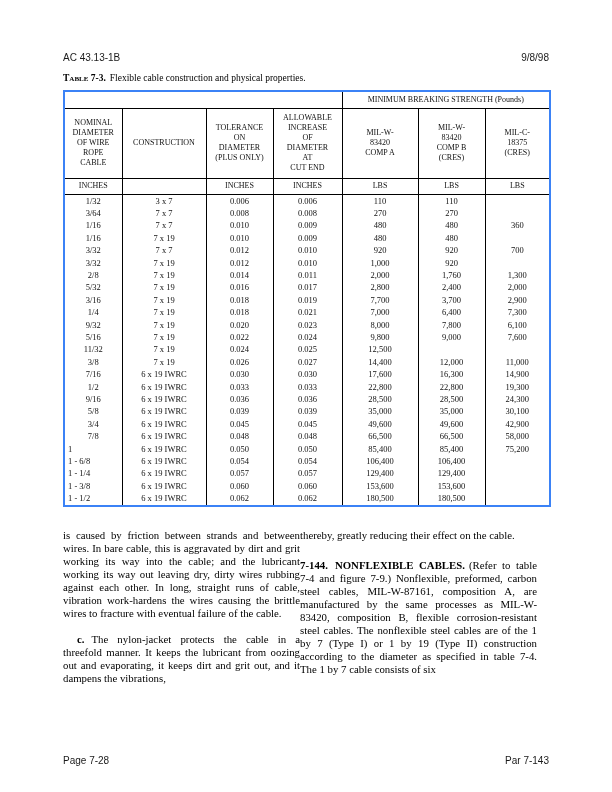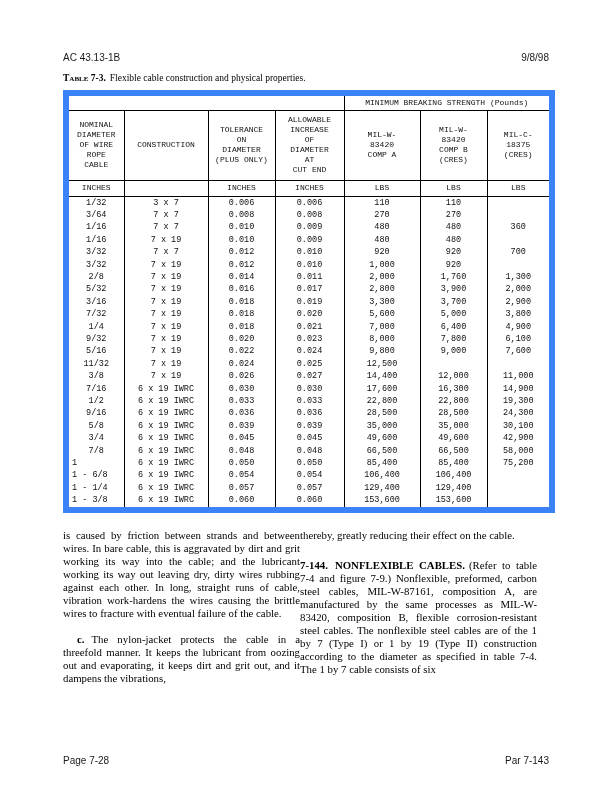--- a/index.html
+++ b/index.html
@@ -43,22 +43,22 @@
   }
 
   
   table.cable-table {
     position: absolute;
     top: 90px;
     left: 63px;
     width: 486px;
     border-collapse: collapse;
     table-layout: fixed;
-    border: 6px solid #3b82f6;
-    font-family: Liberation Mono, monospace;
+    border: 2px solid #3b82f6;
+    font-family: Liberation Serif, serif;
   }
   col.c1 { width: 58px; }
   col.c2 { width: 84px; }
   col.c3 { width: 67px; }
   col.c4 { width: 69px; }
   col.c5 { width: 76px; }
   col.c6 { width: 67px; }
   col.c7 { width: 65px; }
 
   .cable-table thead th {
@@ -238,49 +238,40 @@
           <td>2,000</td>
           <td>1,760</td>
           <td>1,300</td>
         </tr>
         <tr>
           <td>5/32</td>
           <td>7 x 19</td>
           <td>0.016</td>
           <td>0.017</td>
           <td>2,800</td>
-          <td>3,900</td>
+          <td>2,400</td>
           <td>2,000</td>
         </tr>
         <tr>
           <td>3/16</td>
           <td>7 x 19</td>
           <td>0.018</td>
           <td>0.019</td>
-          <td>3,300</td>
+          <td>7,700</td>
           <td>3,700</td>
           <td>2,900</td>
-        </tr>
-        <tr>
-          <td>7/32</td>
-          <td>7 x 19</td>
-          <td>0.018</td>
-          <td>0.020</td>
-          <td>5,600</td>
-          <td>5,000</td>
-          <td>3,800</td>
         </tr>
         <tr>
           <td>1/4</td>
           <td>7 x 19</td>
           <td>0.018</td>
           <td>0.021</td>
           <td>7,000</td>
           <td>6,400</td>
-          <td>4,900</td>
+          <td>7,300</td>
         </tr>
         <tr>
           <td>9/32</td>
           <td>7 x 19</td>
           <td>0.020</td>
           <td>0.023</td>
           <td>8,000</td>
           <td>7,800</td>
           <td>6,100</td>
         </tr>
@@ -392,20 +383,29 @@
           <td>129,400</td>
           <td></td>
         </tr>
         <tr>
           <td class="left">1 - 3/8</td>
           <td>6 x 19 IWRC</td>
           <td>0.060</td>
           <td>0.060</td>
           <td>153,600</td>
           <td>153,600</td>
+          <td></td>
+        </tr>
+        <tr>
+          <td class="left">1 - 1/2</td>
+          <td>6 x 19 IWRC</td>
+          <td>0.062</td>
+          <td>0.062</td>
+          <td>180,500</td>
+          <td>180,500</td>
           <td></td>
         </tr>
       </tbody>
   </table>
 
   <div class="bodytext">
     <div class="col">
       <p>is caused by friction between strands and between wires. In bare cable, this is aggravated by dirt and grit working its way into the cable; and the lubricant working its way out leaving dry, dirty wires rubbing against each other. In long, straight runs of cable, vibration work-hardens the wires causing the brittle wires to fracture with eventual failure of the cable.</p>
       <p class="para-c">
         <span class="plabel">c.</span><span class="plead">The nylon-jacket protects the cable</span><span> in a threefold manner. It keeps the lubricant from oozing out and evaporating, it keeps dirt and grit out, and it dampens the vibrations,</span>

